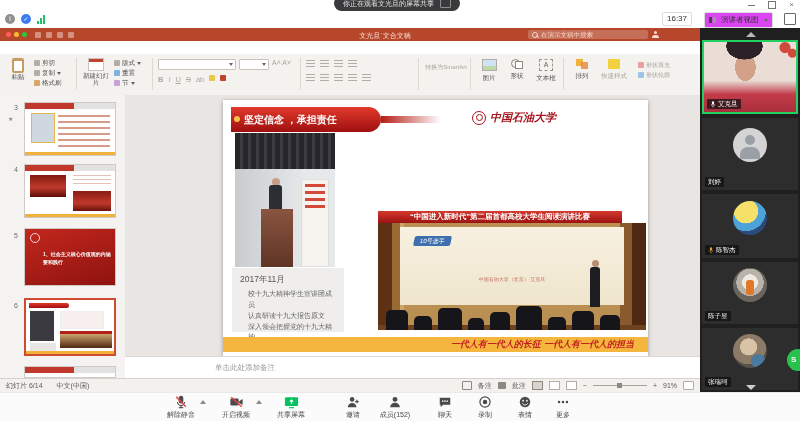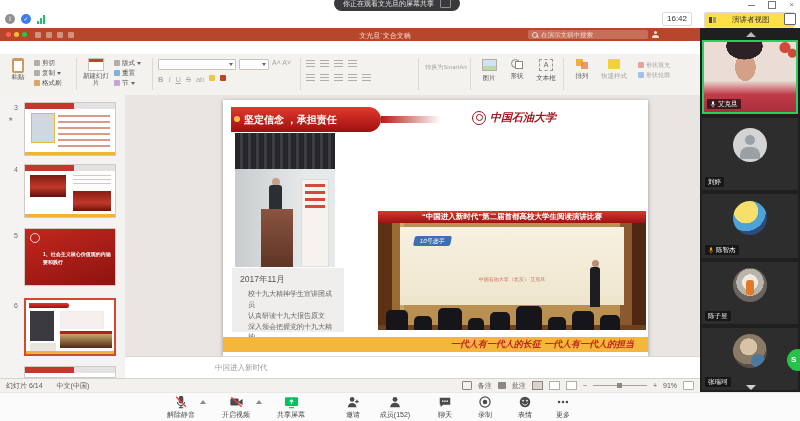--- a/index.html
+++ b/index.html
@@ -15,22 +15,22 @@
   .wc-max{width:6px;height:6px;border:1px solid #777;}
   .wc-close{color:#777;font-size:8px;line-height:8px;}
   
   .hdr-icons{position:absolute;left:5px;top:14px;display:flex;gap:6px;align-items:center;}
   .ic-info{width:10px;height:10px;border-radius:50%;background:#8f8f8f;color:#fff;font-size:7px;line-height:10px;text-align:center;}
   .ic-shield{width:10px;height:10px;border-radius:50%;background:#3b7cf2;color:#fff;font-size:6px;line-height:10px;text-align:center;}
   .ic-signal{display:flex;align-items:flex-end;gap:1px;height:9px;}
   .ic-signal i{display:block;width:2px;background:#21c16b;}
   .time-box{position:absolute;left:662px;top:12px;border:1px solid #dcdcdc;border-radius:2px;background:#fff;
       font-size:8px;color:#333;padding:1px 4px;line-height:10px;}
-  .view-btn{position:absolute;left:704px;top:12px;height:14px;border:1px solid #dcdcdc;border-radius:2px;background:#fde047;
-      display:flex;align-items:center;gap:16px;padding:0 4px;font-size:7.5px;color:#333;}
+  .view-btn{position:absolute;left:704px;top:12px;height:14px;border:1px solid #dcdcdc;border-radius:2px;background:#d946ef;
+      display:flex;align-items:center;gap:5px;padding:0 4px;font-size:7.5px;color:#333;}
   .vb-ic{display:flex;gap:1px;}
   .vb-ic i{display:block;width:3px;height:6px;background:#444;}
   .vb-ic i.o{background:#999;}
   .carett{width:0;height:0;border-left:2.5px solid transparent;border-right:2.5px solid transparent;border-top:3px solid #666;}
   .fs-btn{position:absolute;left:784px;top:13px;width:10px;height:10px;border:1px solid #666;border-radius:1px;background:
       linear-gradient(#fff,#fff);}
   
   .ppt-titlebar{position:absolute;left:0;top:28px;width:700px;height:13px;background:#b7472a;display:flex;align-items:center;}
   .dots{display:flex;gap:3px;margin-left:6px;}
   .dots i{width:5px;height:5px;border-radius:50%;display:block;}
@@ -98,21 +98,21 @@
   .s-photo .ceil{position:absolute;left:0;top:0;right:0;height:36px;background:repeating-linear-gradient(90deg,#26262a 0 5px,#3c3c42 5px 8px);}
   .s-photo .wall{position:absolute;left:0;top:36px;right:0;bottom:0;background:linear-gradient(90deg,#c9ccce,#e6e9ea 70%);}
   .s-photo .pers{position:absolute;left:34px;top:52px;width:13px;height:26px;background:#2b2e33;border-radius:3px 3px 0 0;}
   .s-photo .head{position:absolute;left:37px;top:45px;width:8px;height:8px;border-radius:50%;background:#c79e86;}
   .s-photo .podium{position:absolute;left:26px;top:76px;width:32px;height:58px;background:linear-gradient(180deg,#8a5440,#5f3526);}
   .s-photo .poster{position:absolute;left:66px;top:46px;width:26px;height:86px;background:#f6f3ee;border:1px solid #ddd;}
   .s-photo .poster:after{content:"";position:absolute;left:3px;top:4px;right:3px;height:26px;background:
       repeating-linear-gradient(#d24a3a 0 3px,#f6f3ee 3px 7px);}
   .s-body{position:absolute;left:176px;top:38px;width:204px;height:70px;background:#fcf9f8;border:1px solid #f0e3e0;
       font-size:9px;color:#4a4a4a;line-height:1.55;padding:7px 10px;box-sizing:border-box;text-indent:18px;}
-  .s-strip{position:absolute;left:155px;top:111px;width:268px;height:12px;background:linear-gradient(180deg,#d43a2e,#9c1212);
+  .s-strip{position:absolute;left:155px;top:111px;width:244px;height:12px;background:linear-gradient(180deg,#d43a2e,#9c1212);
       color:#fff;font-size:7.5px;font-weight:bold;line-height:12px;text-align:center;white-space:nowrap;}
   .s-stage{position:absolute;left:155px;top:123px;width:268px;height:107px;background:linear-gradient(90deg,#5e3014 0 14px,#9a6a33 14px 22px,#caa66e 22px 26px,#b98f52 26px calc(100% - 26px),#8a5a2e calc(100% - 26px) calc(100% - 14px),#4e2810 calc(100% - 14px));overflow:hidden;}
   .s-screen{position:absolute;left:22px;top:4px;right:22px;height:78px;background:linear-gradient(180deg,#f8f1e1,#efe5cd);}
   .s-badge{position:absolute;left:14px;top:9px;background:#3f6fae;color:#fff;font-size:6px;line-height:10px;padding:0 6px;transform:skewX(-12deg);border-radius:2px;}
   .s-headline{position:absolute;left:0;top:32px;width:100%;text-align:center;color:#c01818;font-weight:bold;font-size:11px;}
   .s-subline{position:absolute;left:0;top:49px;width:100%;text-align:center;color:#c06a5a;font-size:5px;}
   .s-speaker{position:absolute;left:212px;top:44px;width:10px;height:40px;background:#1d1d22;border-radius:3px 3px 0 0;}
   .s-speaker:before{content:"";position:absolute;left:2px;top:-7px;width:7px;height:7px;border-radius:50%;background:#b98c74;}
   .s-aud{position:absolute;left:0;bottom:0;width:100%;height:26px;display:flex;align-items:flex-end;gap:6px;padding:0 8px;box-sizing:border-box;}
   .s-aud i{display:block;background:#15151a;border-radius:5px 5px 0 0;}
@@ -181,21 +181,21 @@
 
   <div class="hdr-icons">
     <span class="ic-info">i</span>
     <span class="ic-shield">✓</span>
     <span class="ic-signal">
         <i style="height:3px"></i>
         <i style="height:6px"></i>
         <i style="height:9px"></i>
       </span>
   </div>
-  <div class="time-box">16:42</div>
+  <div class="time-box">16:37</div>
   <div class="view-btn">
     <span class="vb-ic">
         <i></i>
         <i class="o"></i>
       </span>
     <span>演讲者视图</span>
     <span class="carett"></span>
   </div>
   <div class="fs-btn"></div>
 
@@ -416,21 +416,21 @@
       <div class="s-date">
         <div class="d">2017年11月</div>
         <div class="l">校十九大精神学生宣讲团成员</div>
         <div class="l">认真研读十九大报告原文</div>
         <div class="l">深入领会把握党的十九大精神</div>
       </div>
       <div class="s-footer">一代人有一代人的长征 一代人有一代人的担当</div>
     </div>
   </div>
 
-  <div class="notes"><span>中国进入新时代</span></div>
+  <div class="notes"><span>单击此处添加备注</span></div>
 
   <div class="ppt-status">
     <span>幻灯片 6/14</span>
     <span style="margin-left:14px">中文(中国)</span>
     <span class="st-right">
       <span class="st-ic" style="background:transparent;border:1px solid #8d8780"></span>
       <span>备注</span>
       <span class="st-ic"></span>
       <span>批注</span>
       <span class="st-view sel"></span>

